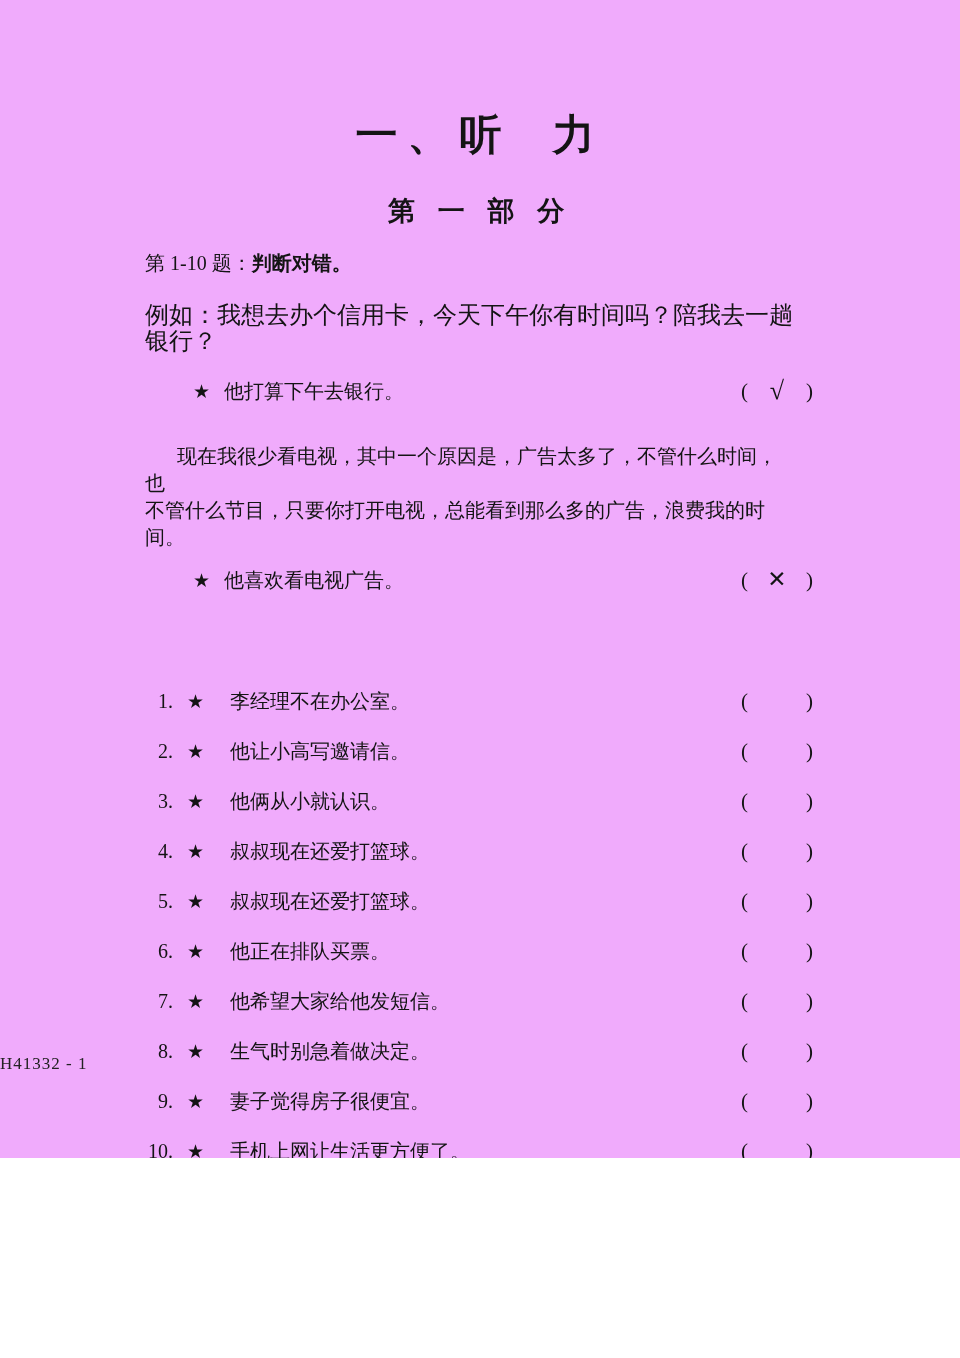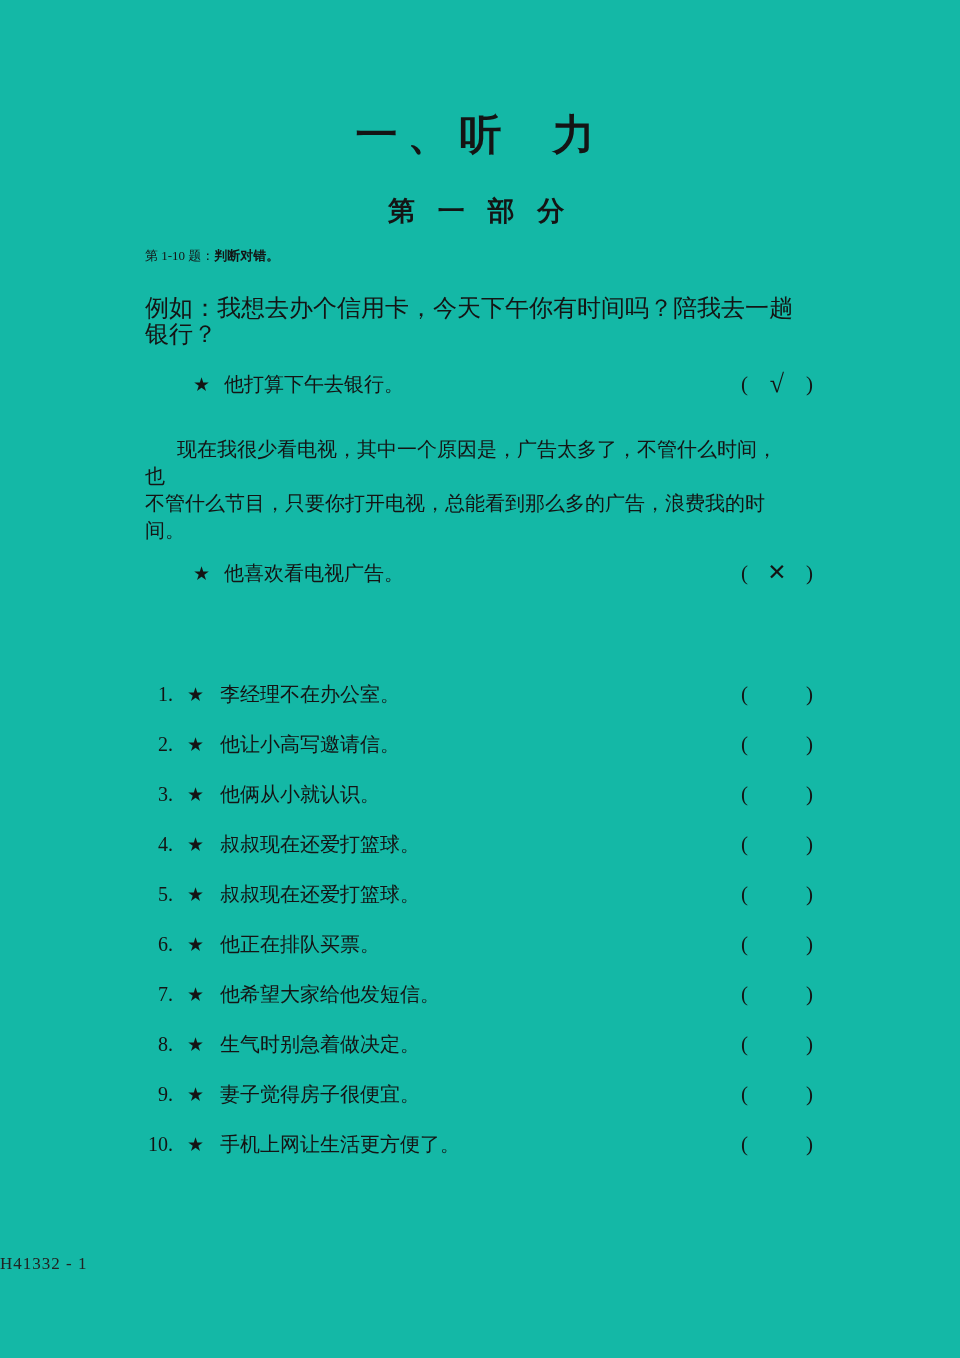--- a/index.html
+++ b/index.html
@@ -1,20 +1,20 @@
 <!DOCTYPE html>
 <html><head>
 <meta charset="utf-8">
 <style>
   html, body { margin: 0; padding: 0; background: #ffffff; }
   .page {
     position: relative;
     width: 960px;
-    height: 1358px;
-    background: #14b8a6;
+    height: 1158px;
+    background: #f0abfc;
     color: #141414;
     font-family: "Liberation Serif", "DejaVu Serif", serif;
     box-sizing: border-box;
     padding: 112px 145px 0 145px;
     overflow: hidden;
   }
   .title {
     text-align: center;
     font-size: 42px;
     font-weight: bold;
@@ -24,22 +24,22 @@
   }
   .subtitle {
     text-align: center;
     font-size: 27px;
     font-weight: bold;
     letter-spacing: 8px;
     margin-top: 38px;
     line-height: 30px;
   }
   .instruction {
-    margin-top: 17px;
-    font-size: 13px;
+    margin-top: 24px;
+    font-size: 20px;
     line-height: 26px;
   }
   .instruction .task { font-weight: bold; }
   .example-line {
     margin-top: 26px;
     font-size: 24px;
     line-height: 26px;
   }
   .statement-row {
     position: relative;
@@ -84,21 +84,21 @@
     width: 32px;
     margin-left: -4px;
     text-align: right;
     flex: 0 0 auto;
   }
   .q-row .star {
     margin-left: 14px;
     flex: 0 0 auto;
     font-size: 19px;
   }
-  .q-row .q-text { margin-left: 16px; }
+  .q-row .q-text { margin-left: 26px; }
   .footer {
     position: absolute;
     left: 0;
     right: 0;
     bottom: 84px;
     font-size: 17px;
     letter-spacing: 1px;
     color: #222;
   }
 </style>

